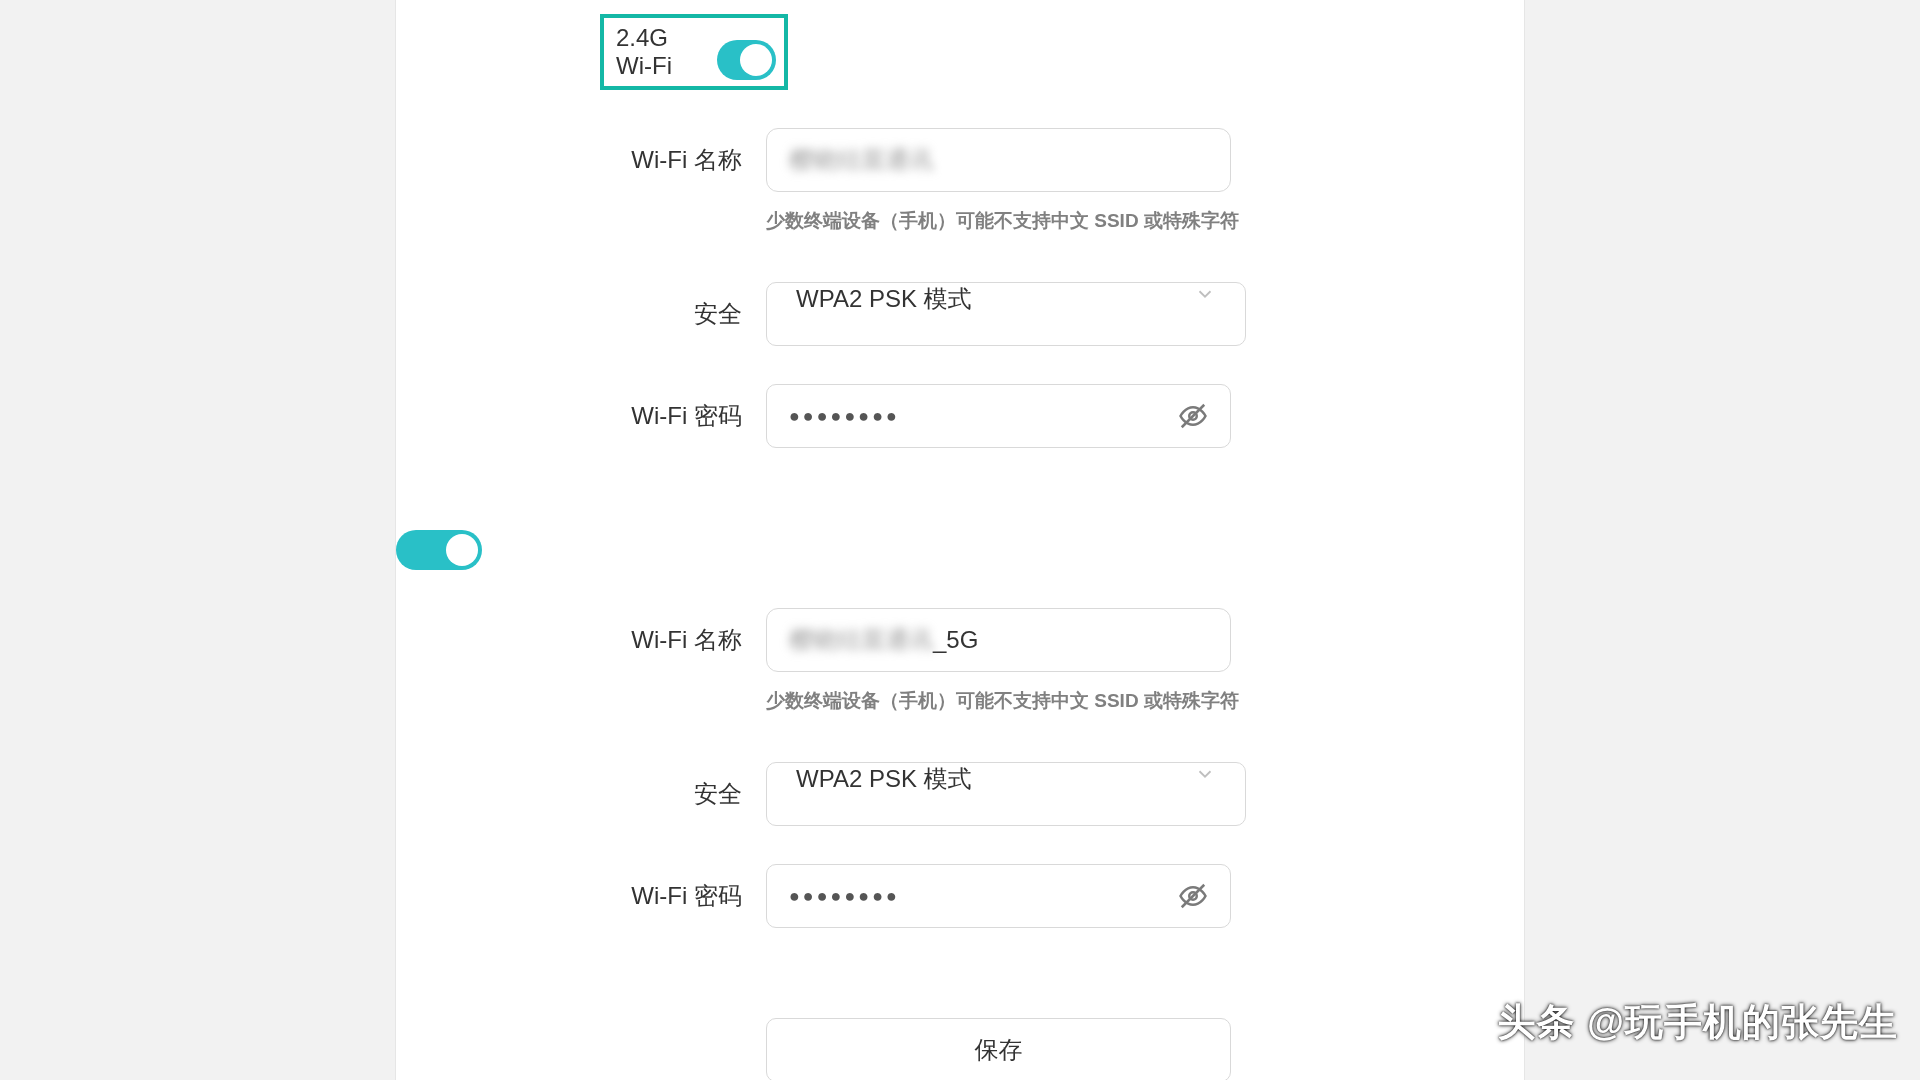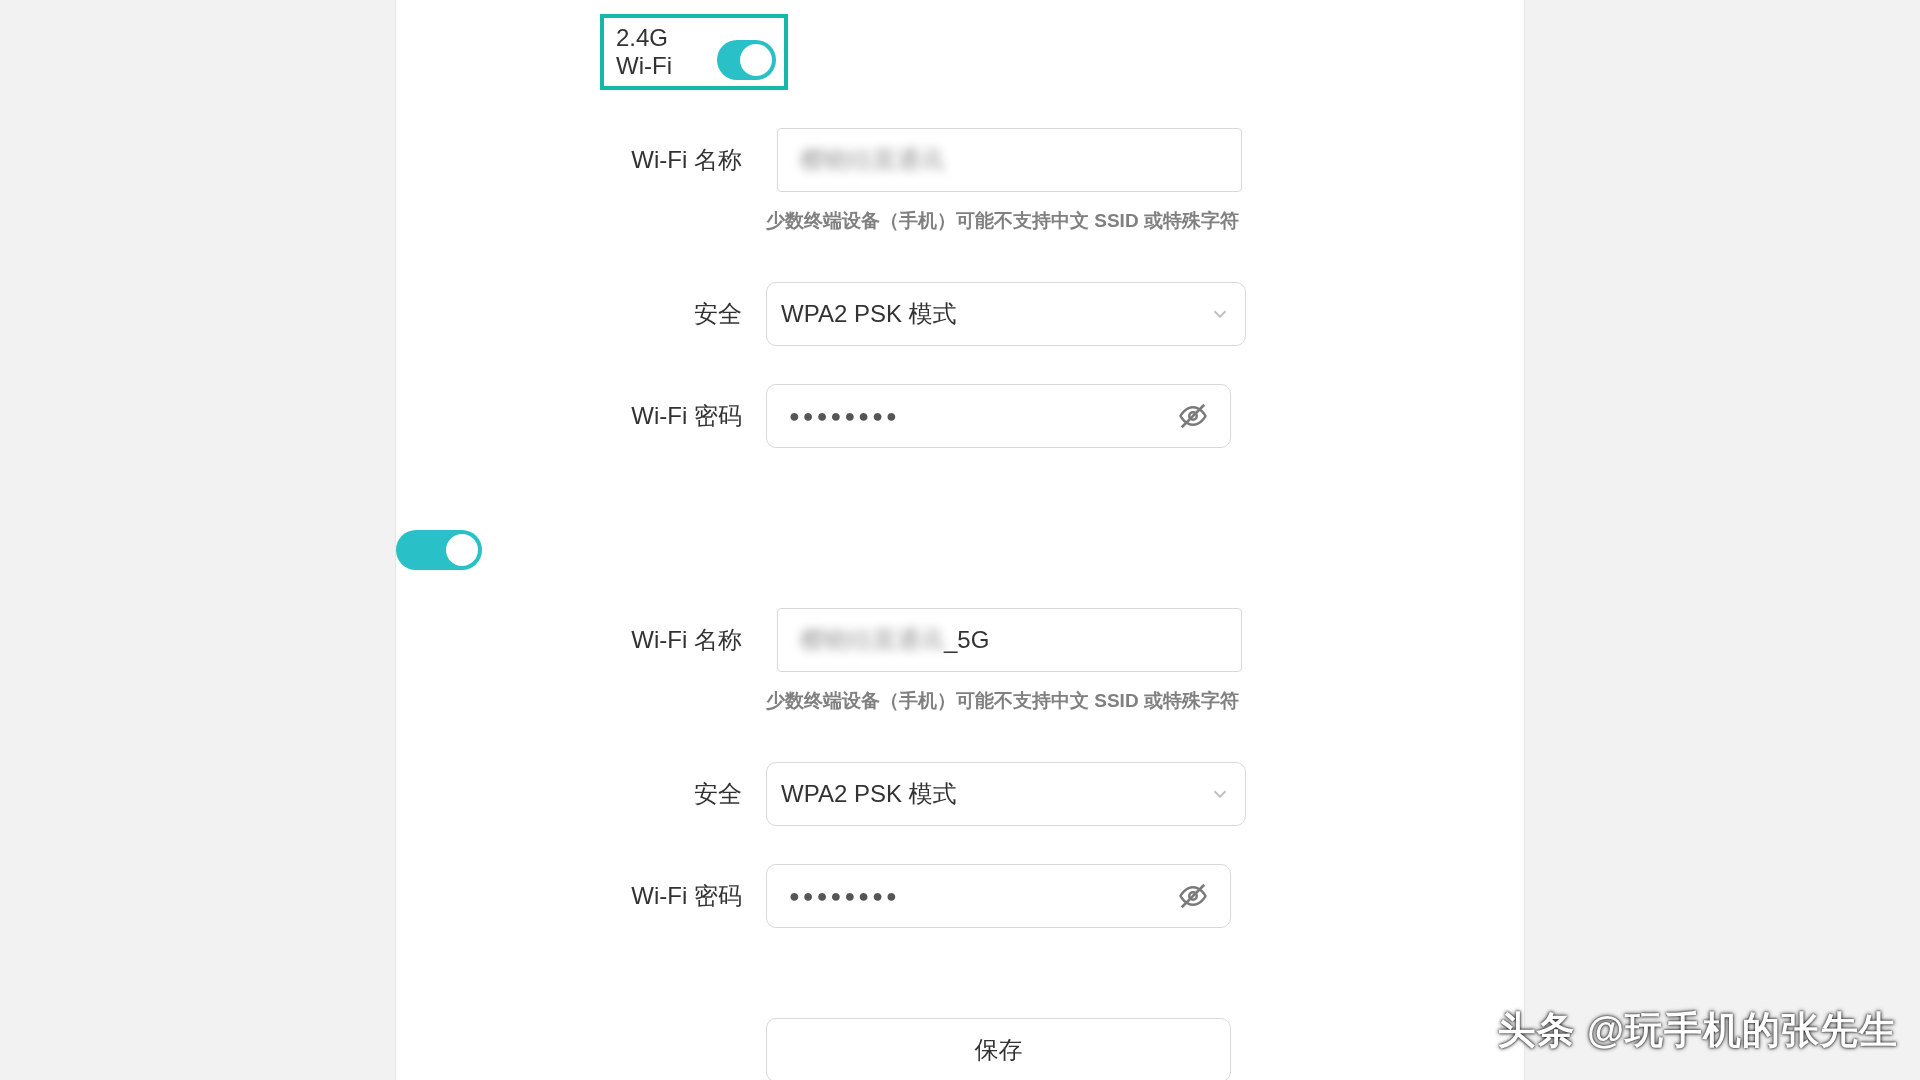--- a/index.html
+++ b/index.html
@@ -18,21 +18,21 @@
       min-height: 1080px;
       padding: 0;
       border-left: 1px solid #e6e6e6;
       border-right: 1px solid #e6e6e6;
     }
     .form-row {
       display: flex;
       align-items: center;
       margin-bottom: 38px;
     }
-    .form-row.tight { margin-bottom: 16px; gap: 11px; }
+    .form-row.tight { margin-bottom: 16px; }
     .form-row.hint { margin-bottom: 48px; font-weight: bold; }
     .label-col {
       width: 370px;
       text-align: right;
       padding-right: 24px;
       font-size: 24px;
       color: #333333;
     }
     .control-col {
       width: 480px;
@@ -65,38 +65,37 @@
     }
     .toggle-row-highlight .mini-label {
       font-size: 24px;
       color: #333333;
       margin-right: 22px;
     }
     .text-input {
       width: 465px;
       height: 64px;
       border: 1px solid #d9d9d9;
-      border-radius: 4px;
+      border-radius: 12px;
       padding: 8px 22px;
       font-size: 24px;
       color: #333333;
       display: flex;
       align-items: center;
       position: relative;
     }
     .select-input {
       width: 545px;
       height: 64px;
       border: 1px solid #d9d9d9;
       border-radius: 10px;
-      padding: 0 14px;
-      font-size: 24px;
-      color: #333333;
-      display: flex;
-      align-items: center;
+      padding: 0 29px;
+      font-size: 24px;
+      color: #333333;
+      display: flex;
       justify-content: space-between;
       cursor: pointer;
     }
     .password-input {
       width: 465px;
       height: 64px;
       border: 1px solid #d9d9d9;
       border-radius: 10px;
       padding: 0 22px;
       font-size: 24px;
@@ -135,21 +134,21 @@
       background: #ffffff;
       font-size: 24px;
       color: #333333;
       display: flex;
       align-items: center;
       justify-content: center;
       cursor: pointer;
     }
     .watermark {
       position: absolute;
-      bottom: 24px;
+      bottom: 32px;
       right: 22px;
       font-size: 38px;
       color: #ffffff;
       font-weight: 600;
       text-shadow: 0 0 4px rgba(0,0,0,0.85), 0 0 2px rgba(0,0,0,0.9);
       letter-spacing: 1px;
     }
     .spacer-top { height: 14px; }
     .section-gap { height: 44px; }
   </style>

